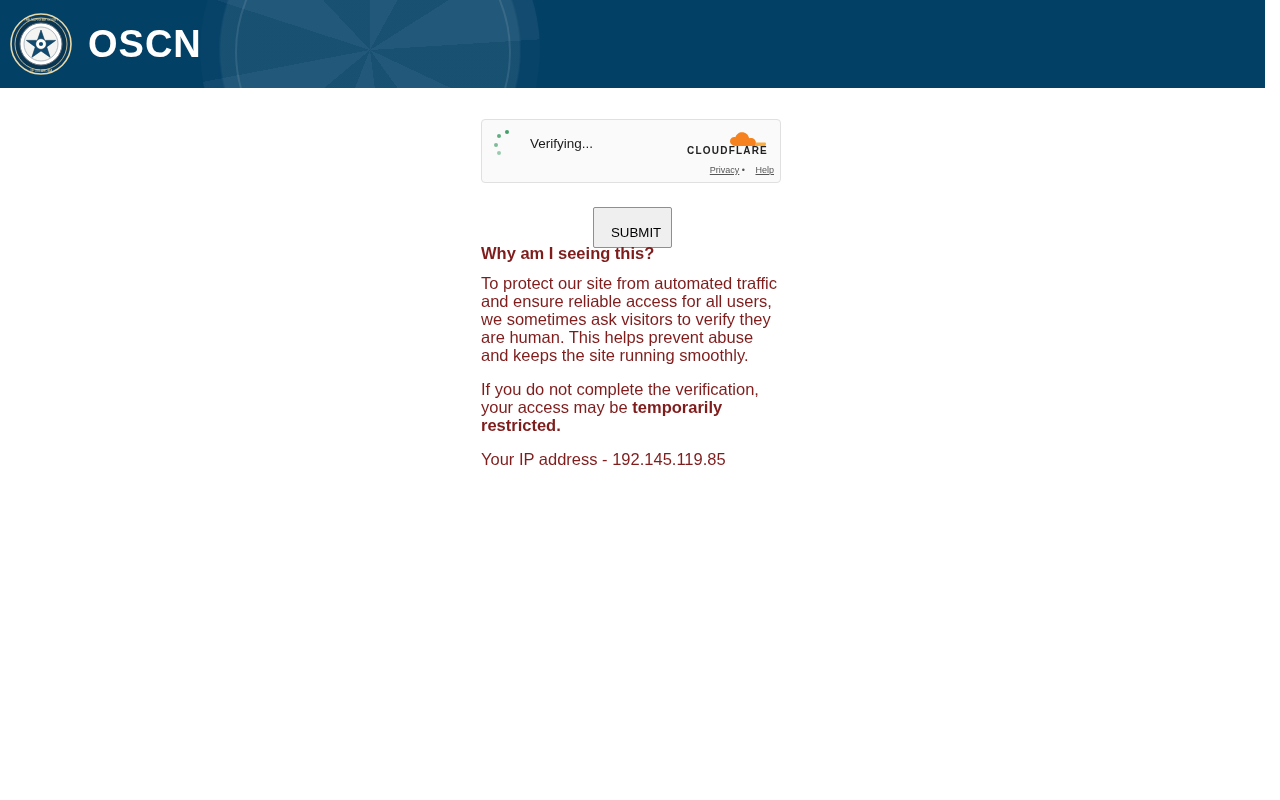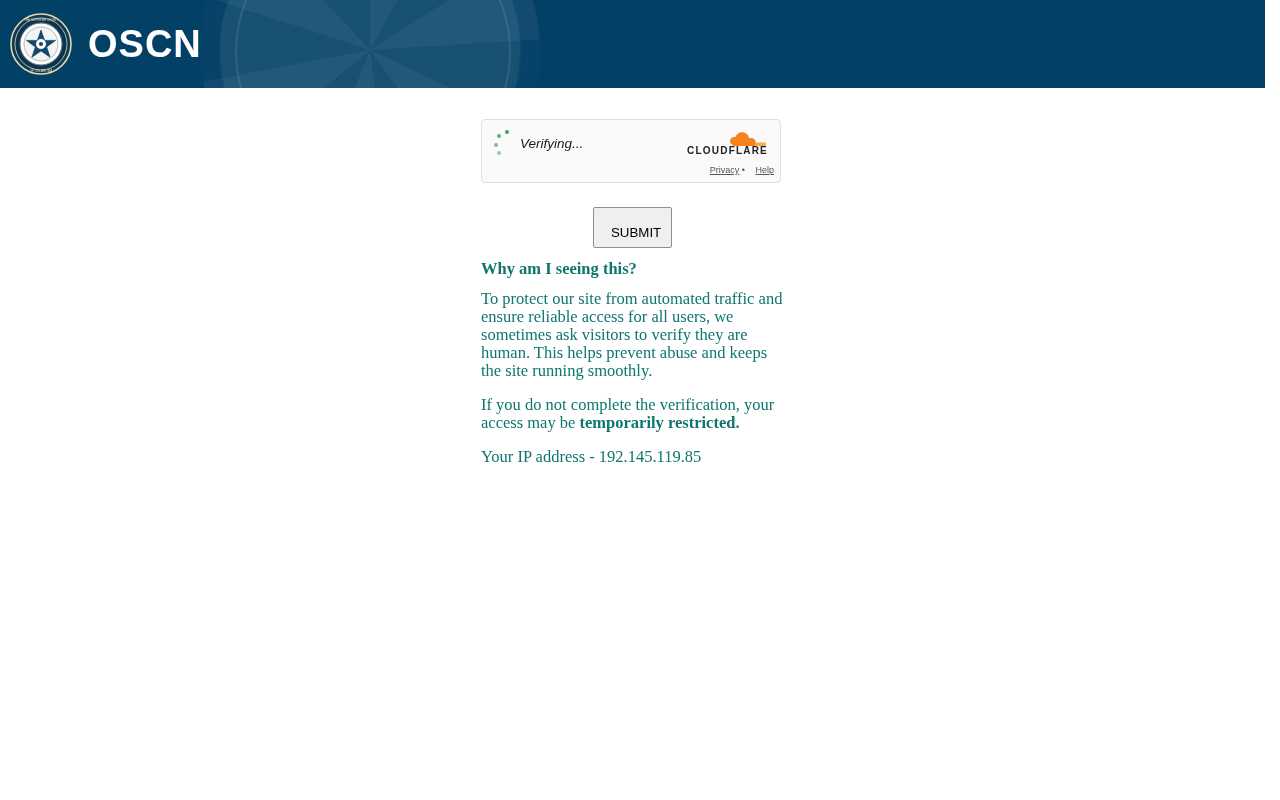--- a/index.html
+++ b/index.html
@@ -101,23 +101,23 @@
     width: 4px;
     height: 4px;
     border-radius: 50%;
     background: #3a9b62;
   }
   .ts-spinner span:nth-child(1){ left:11px; top:0;   opacity:.95;}
   .ts-spinner span:nth-child(2){ left:2.5px;  top:4px; opacity:.8;}
   .ts-spinner span:nth-child(3){ left:0px;  top:13px; opacity:.65;}
   .ts-spinner span:nth-child(4){ left:3px;  top:21px; opacity:.5;}
   .ts-label {
+    margin-left: 10px;
     font-size: 13.5px;
     color: #1a1a1a;
-    font-style: italic;
   }
   .ts-brand {
     margin-left: auto;
     text-align: right;
     padding-right: 2px;
   }
   .cf-logo-mark {
     display: block;
     margin-left: auto;
     margin-bottom: -2px;
@@ -158,24 +158,24 @@
     font-size: 13.3px;
     color: #000000;
     cursor: pointer;
     padding: 17px;
   }
 
   
   .explain {
     position: absolute;
     left: 481px;
-    top: 172px;
+    top: 156px;
     width: 302px;
-    color: #0f766e;
-    font-family: Liberation Serif, serif;
+    color: #7f1d1d;
+    font-family: Liberation Sans, sans-serif;
     font-size: 16.5px;
     line-height: 18px;
   }
   .explain h3 {
     margin: 0 0 12px 0;
     font-size: 16.5px;
     font-weight: bold;
   }
   .explain p {
     margin: 0 0 16px 0;

